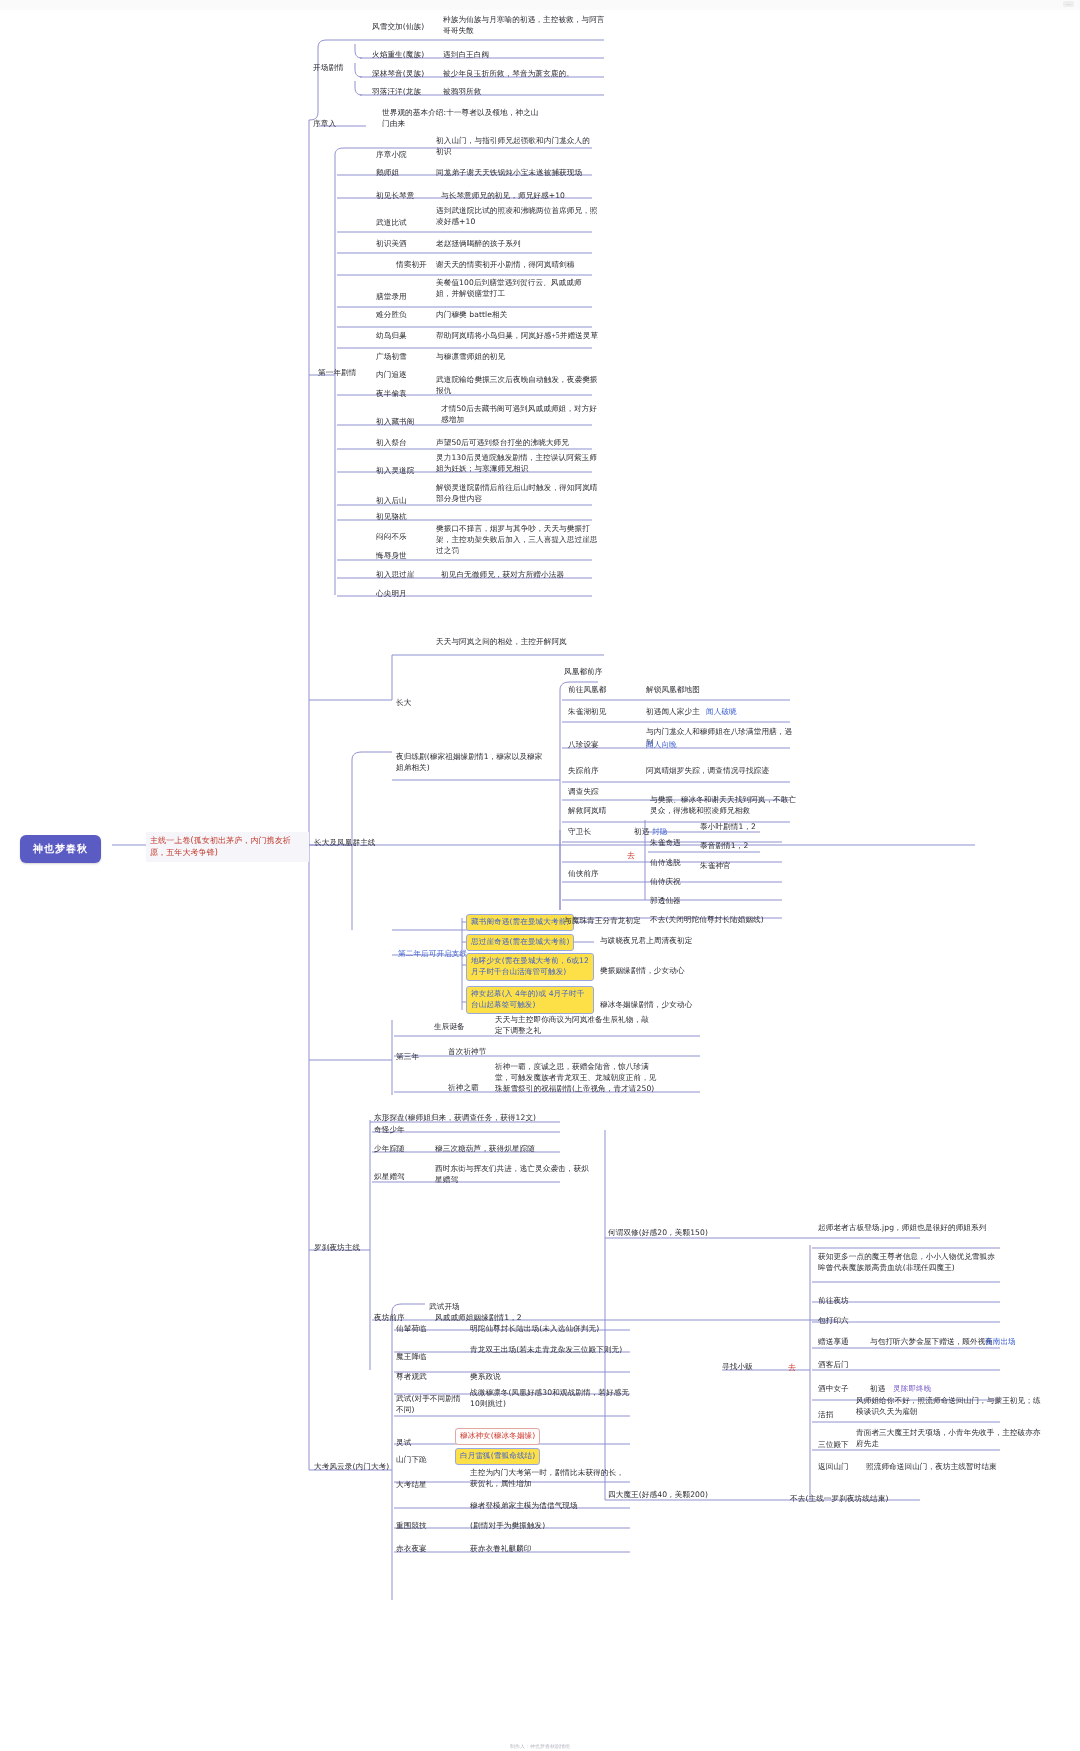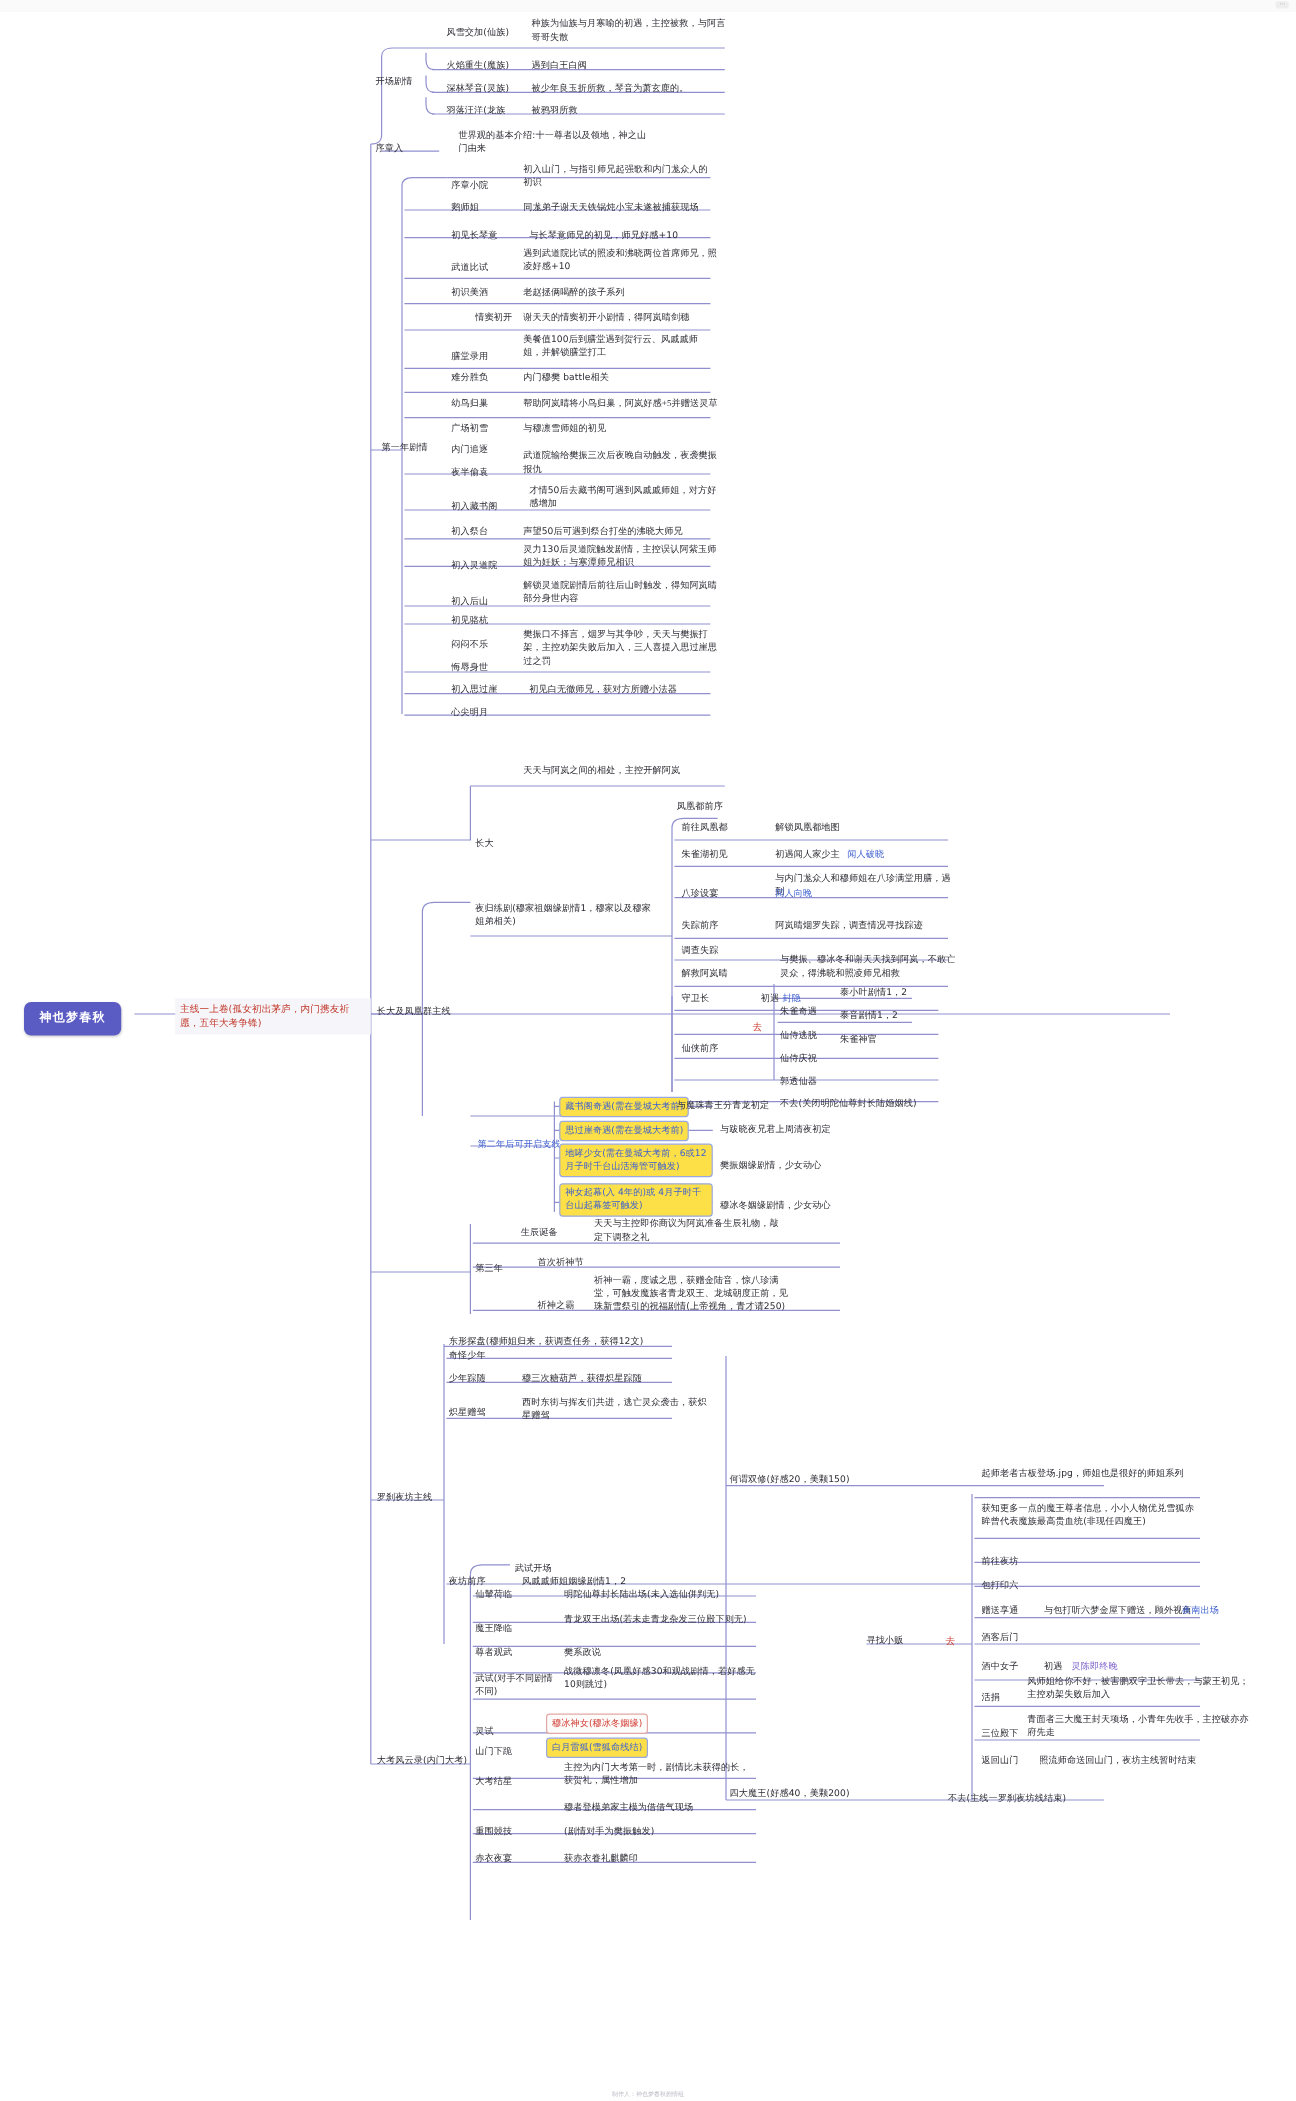--- a/index.html
+++ b/index.html
@@ -340,21 +340,21 @@
   <div class="node" style="left:818px; top:1296px;">前往夜坊</div>
   <div class="node" style="left:818px; top:1316px;">包打印六</div>
   <div class="node" style="left:818px; top:1337px;">赠送享通</div>
   <div class="node" style="left:870px; top:1337px;">与包打听六梦金屋下赠送，顾外视角</div>
   <div class="node blue" style="left:985px; top:1337px;">夜南出场</div>
   <div class="node" style="left:818px; top:1360px;">酒客后门</div>
   <div class="node" style="left:818px; top:1384px;">酒中女子</div>
   <div class="node" style="left:870px; top:1384px;">初遇</div>
   <div class="node purple-link" style="left:893px; top:1384px;">灵陈即终晚</div>
   <div class="node" style="left:818px; top:1410px;">活捐</div>
-  <div class="node" style="left:856px; top:1396px; width:190px;">风师姐给你不好，被害鹏双字卫长带去，与蒙王初见；主控劝架失败后加入</div>
+  <div class="node" style="left:856px; top:1396px; width:190px;">风师姐给你不好，照流师命送回山门，与蒙王初见；练模谈识久天为雇朝</div>
   <div class="node" style="left:818px; top:1440px;">三位殿下</div>
   <div class="node" style="left:856px; top:1428px; width:188px;">青面者三大魔王封天项场，小青年先收手，主控破亦亦府先走</div>
   <div class="node" style="left:818px; top:1462px;">返回山门</div>
   <div class="node" style="left:866px; top:1462px; width:180px;">照流师命送回山门，夜坊主线暂时结束</div>
   <div class="node" style="left:790px; top:1494px;">不去(主线一罗刹夜坊线结束)</div>
 
   <div class="node" style="left:314px; top:1462px; width:80px;">大考风云录(内门大考)</div>
 
   <div class="node" style="left:429px; top:1302px;">武试开场</div>
 

